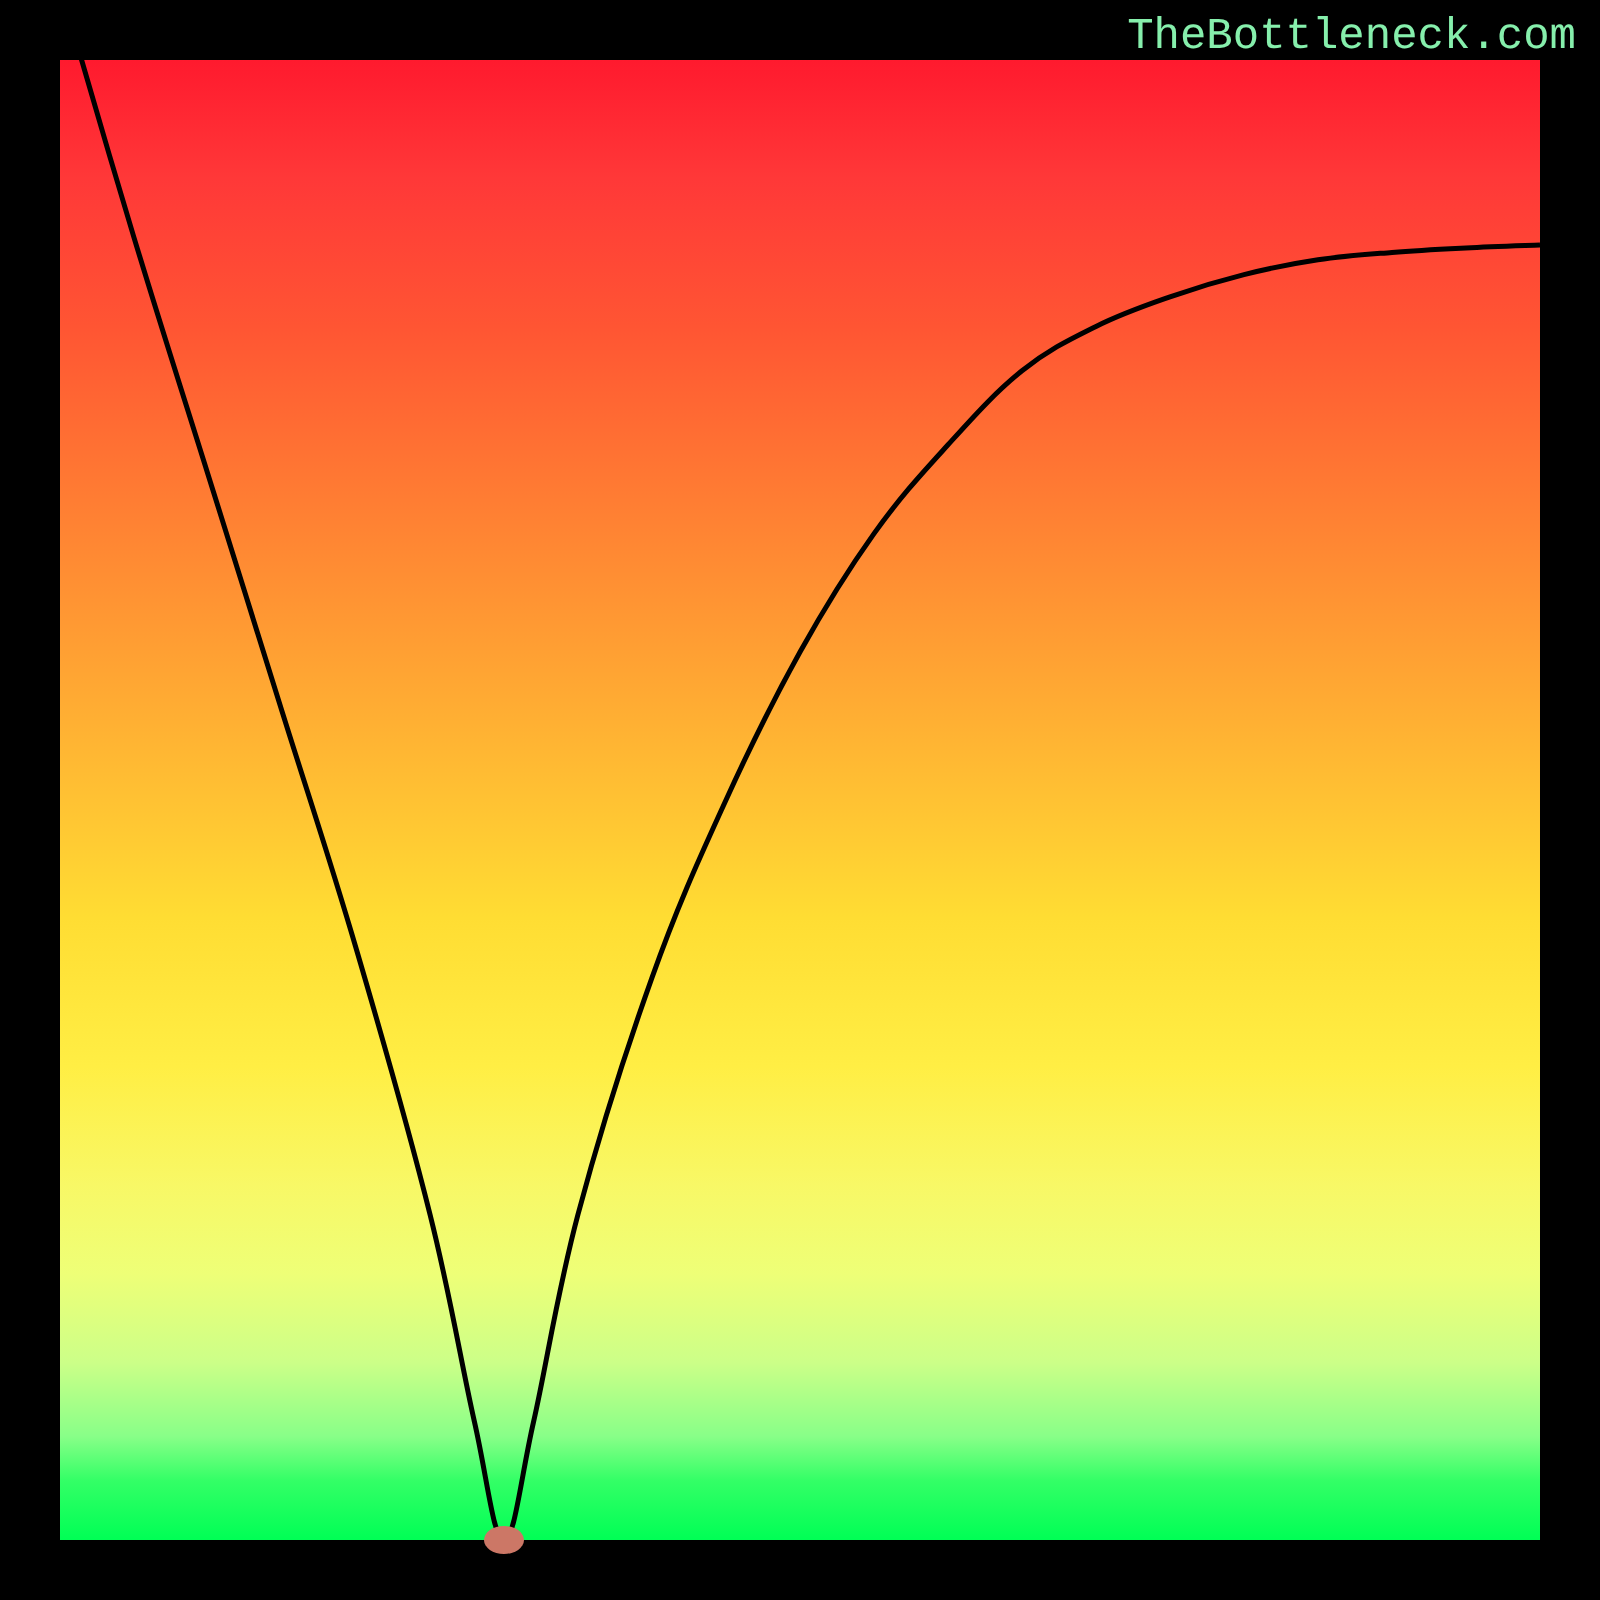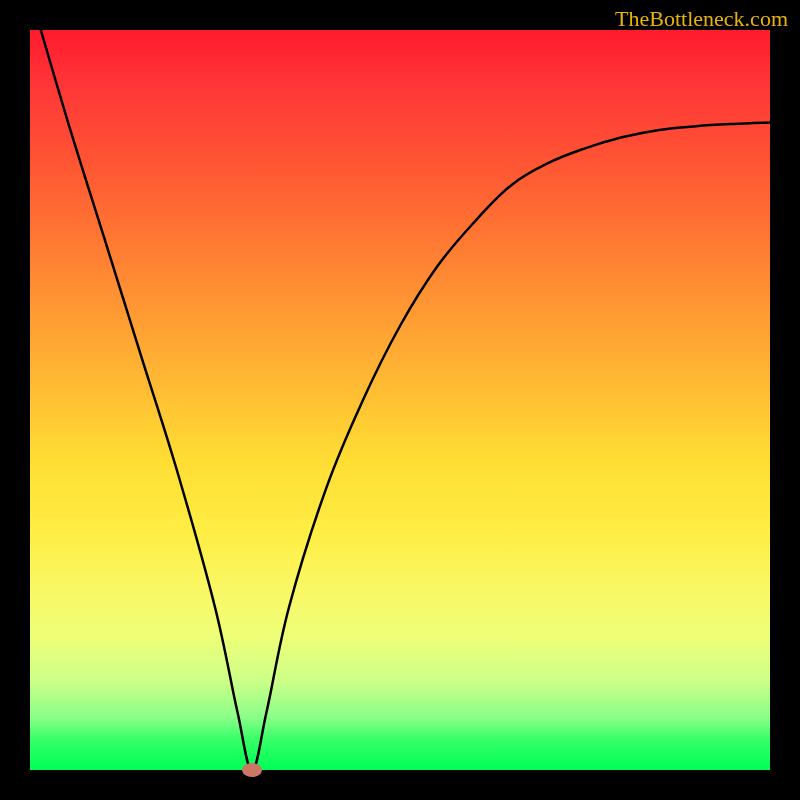--- a/index.html
+++ b/index.html
@@ -11,23 +11,23 @@
       width: 800px;
       height: 800px;
       background: #000;
       position: relative;
       overflow: hidden;
     }
     .watermark {
       position: absolute;
       top: 6px;
       right: 12px;
-      font-family: Liberation Serif, serif;
+      font-family: Liberation Mono, monospace;
       font-size: 22px;
-      color: #eab308;
+      color: #86efac;
       z-index: 10;
       font-weight: 400;
     }
     .chart-area {
       position: absolute;
       top: 30px;
       left: 30px;
       width: 740px;
       height: 740px;
       background: linear-gradient(to bottom,

